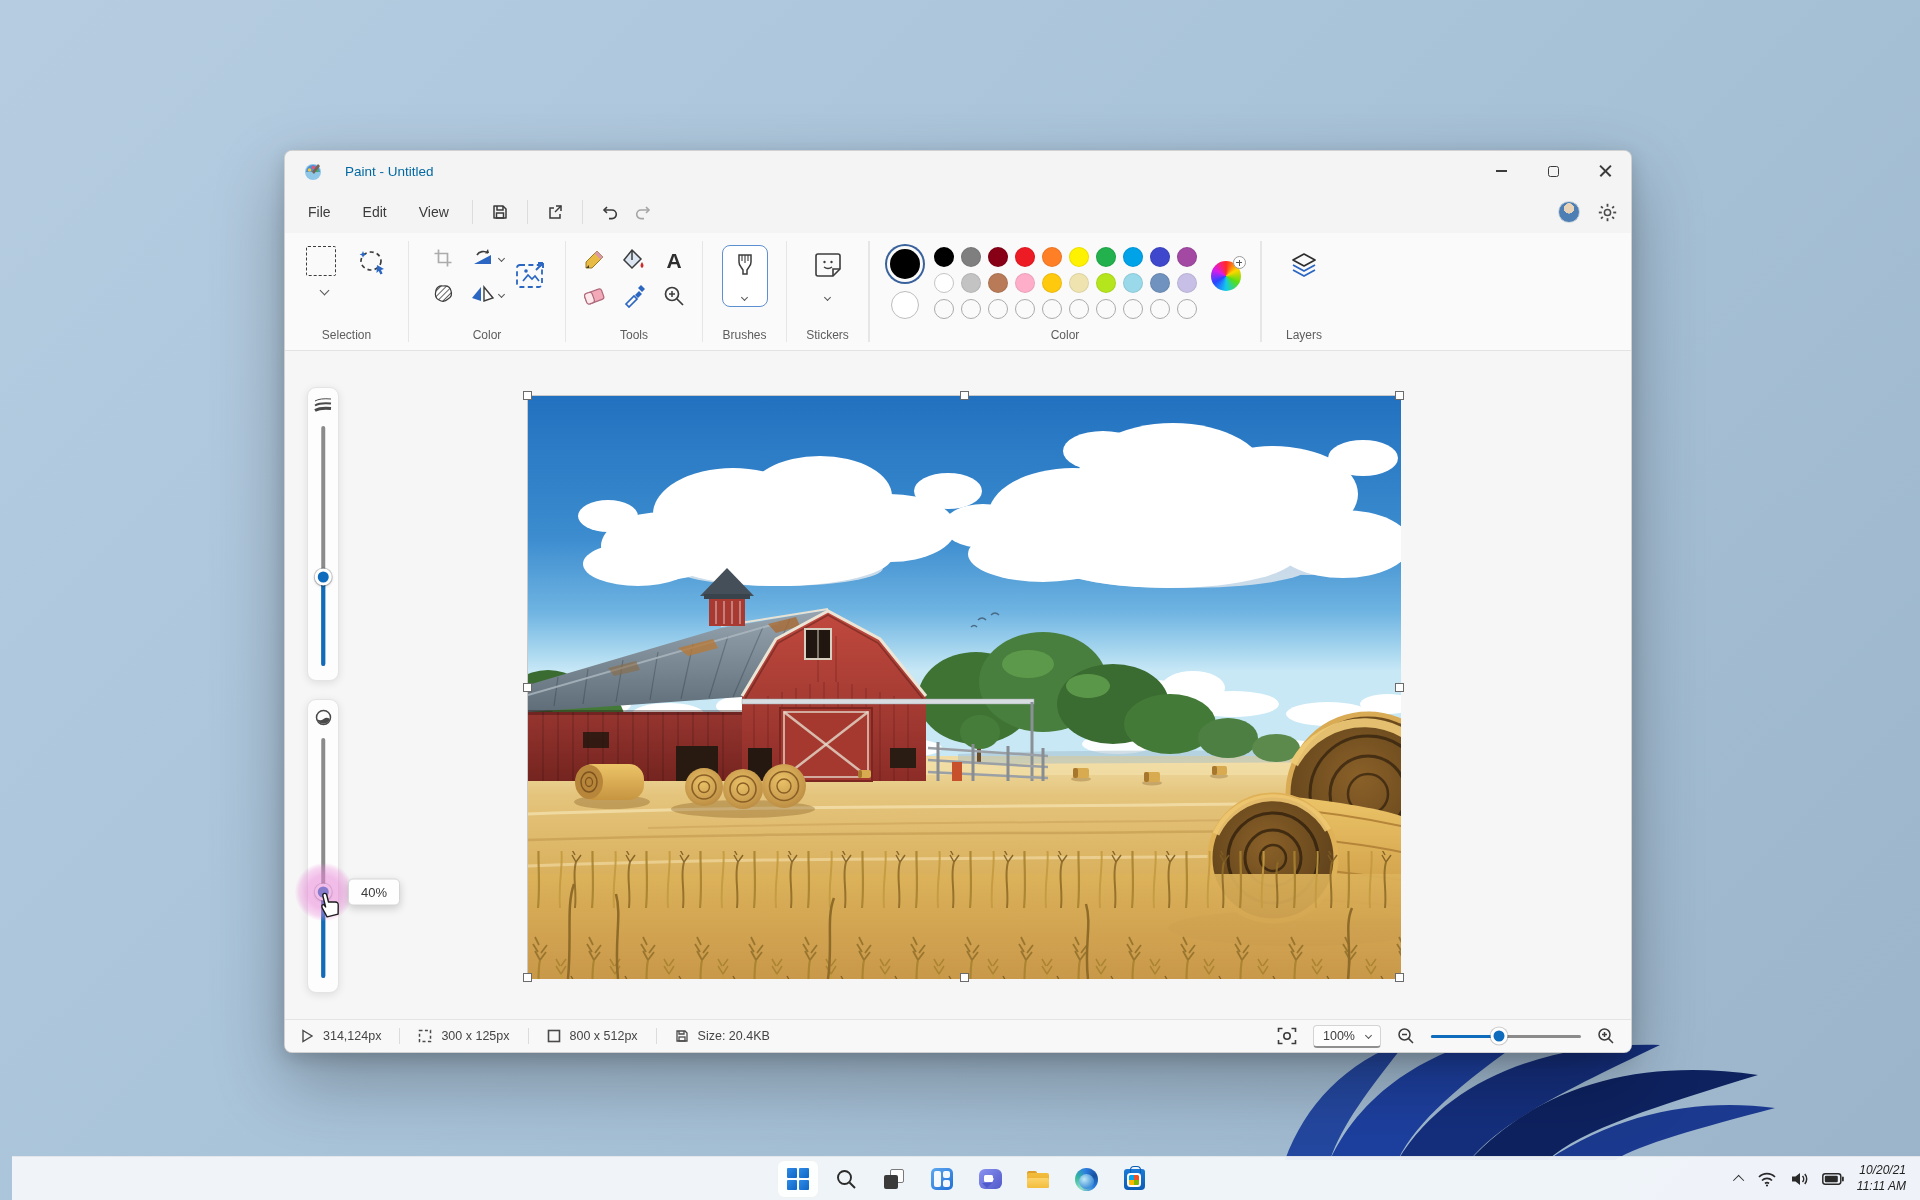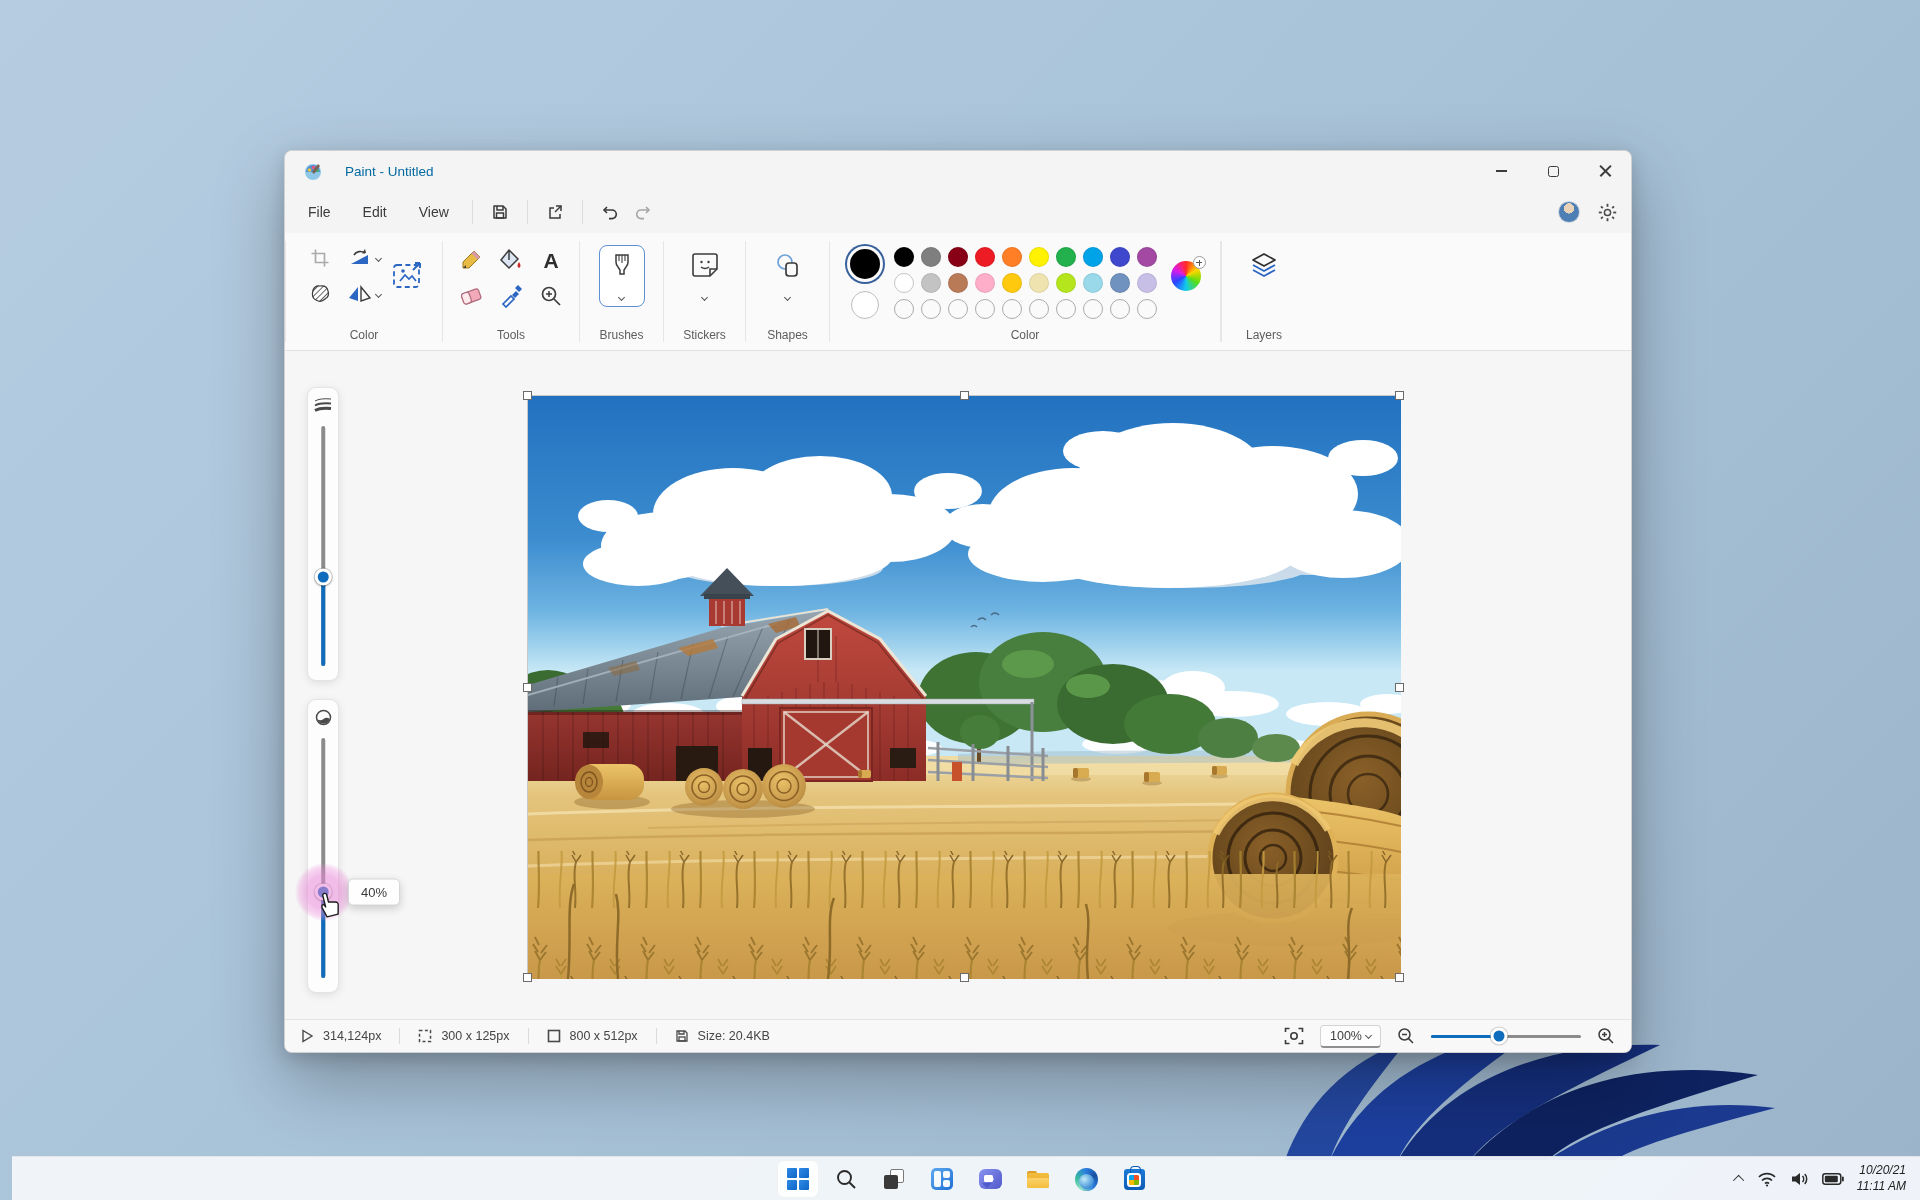--- a/index.html
+++ b/index.html
@@ -112,21 +112,21 @@
   .canvas-wrap svg.scene { display:block; width:873px; height:583px; }
   .handle { position:absolute; width:9px; height:9px; background:#fff; border:1px solid #6b6b6b; z-index:4; }
 
   
   .statusbar { position:absolute; left:0; right:0; bottom:0; height:33px; background:#f8f8f8;
     border-top:1px solid #e4e4e4; display:flex; align-items:center; font-size:12.5px; color:#454545; }
   .sb-item { display:flex; align-items:center; gap:9px; padding:0 6px; }
   .sb-sep { width:1px; height:16px; background:#dcdcdc; margin:0 12px; }
   .sb-left { display:flex; align-items:center; margin-left:10px; }
   .sb-right { margin-left:auto; display:flex; align-items:center; gap:16px; margin-right:16px; }
-  .zoom-box { display:flex; align-items:center; gap:4px; background:#fdfdfd; border:1px solid #d4d4d4;
+  .zoom-box { display:flex; align-items:center; gap:11px; background:#fdfdfd; border:1px solid #d4d4d4;
     border-bottom:2px solid #8f8f8f; border-radius:4px; padding:3px 9px; font-size:12.5px; color:#3d3d3d;justify-content:flex-end; }
   .hslider { position:relative; width:150px; height:18px; }
   .htrack { position:absolute; left:0; right:0; top:7.5px; height:3.5px; background:#8b8b8b; border-radius:2px; }
   .hfill { position:absolute; left:0; top:7.5px; height:3.5px; background:#0f6cbd; border-radius:2px; }
   .hthumb { position:absolute; top:9px; transform:translate(-50%,-50%); width:17px; height:17px;
     border-radius:50%; background:#0f6cbd; border:3px solid #fff;
     box-shadow:0 0 0 1px rgba(0,0,0,.18); }
 
   
   .taskbar { position:absolute; left:12px; right:0; bottom:0; height:44px;
@@ -262,20 +262,32 @@
             <rect x="2.6" y="13.8" width="2.6" height="1.8" fill="#4a4a4a" stroke="none" transform="rotate(-45 3.9 14.7)"></rect>
             <rect x="13.8" y="13.8" width="2.6" height="1.8" fill="#4a4a4a" stroke="none" transform="rotate(45 15.1 14.7)"></rect>
           </g>
         </g>
       </svg>
     </div>
   </div>
 
   <div class="ribbon">
 
+    <div class="rgroup" style="width:123px">
+      <div class="sel-icons">
+        <div class="rect-select"></div>
+        <svg width="32" height="32" viewBox="0 0 32 32" fill="none">
+          <ellipse cx="15" cy="16" rx="10" ry="9" stroke="#3c3c3c" stroke-width="1.7" stroke-dasharray="4 3.2"></ellipse>
+          <path d="M21,20 l7,4 -3,1 1.6,3.4 -2.2,1 -1.6,-3.4 -2.3,2 Z" fill="#2b66c2"></path>
+          <path d="M7,6 l1,2.4 2.4,1 -2.4,1 -1,2.4 -1,-2.4 -2.4,-1 2.4,-1 Z" fill="#2b66c2"></path>
+        </svg>
+      </div>
+      <div class="chev sel-chev"></div>
+      <div class="rlabel">Selection</div>
+    </div>
     <div class="rsep"></div>
 
     <div class="rgroup" style="width:156px">
       <div class="img-grid">
         <div class="img-col">
           <div class="ic-cell">
             <svg width="20" height="20" viewBox="0 0 20 20" fill="none" stroke="#ababab" stroke-width="1.7">
               <path d="M5.5,1.5 v13 h13"></path>
                 <path d="M1.5,5.5 h13 v13"></path>
             </svg>
@@ -375,30 +387,20 @@
           <circle cx="11.5" cy="11" r="1.2" fill="#3c3c3c" stroke="none"></circle>
           <circle cx="18.5" cy="11" r="1.2" fill="#3c3c3c" stroke="none"></circle>
           <path d="M11,16 q4,3 8,0" stroke-width="1.4"></path>
         </svg>
         <span class="chev sm"></span>
       </div>
       <div class="rlabel">Stickers</div>
     </div>
     <div class="rsep"></div>
 
-    <div class="rgroup" style="width:83px">
-      <div class="simple-tall">
-        <svg width="30" height="30" viewBox="0 0 30 30" fill="none">
-          <circle cx="12" cy="11" r="7" stroke="#6fa0d8" stroke-width="1.7"></circle>
-          <rect x="13" y="12" width="11" height="13" rx="3" stroke="#3c3c3c" stroke-width="1.7" fill="#fafafa"></rect>
-        </svg>
-        <span class="chev sm"></span>
-      </div>
-      <div class="rlabel">Shapes</div>
-    </div>
     <div class="rsep"></div>
 
     <div class="rgroup" style="width:390px">
       <div class="color-flex">
         <div class="cc-col">
           <div class="color1" style="background: rgb(0, 0, 0);"></div>
           <div class="color2" style="background: rgb(255, 255, 255);"></div>
         </div>
         <div class="palette-grid">
             <div class="swatch" style="background: rgb(0, 0, 0);"></div>

